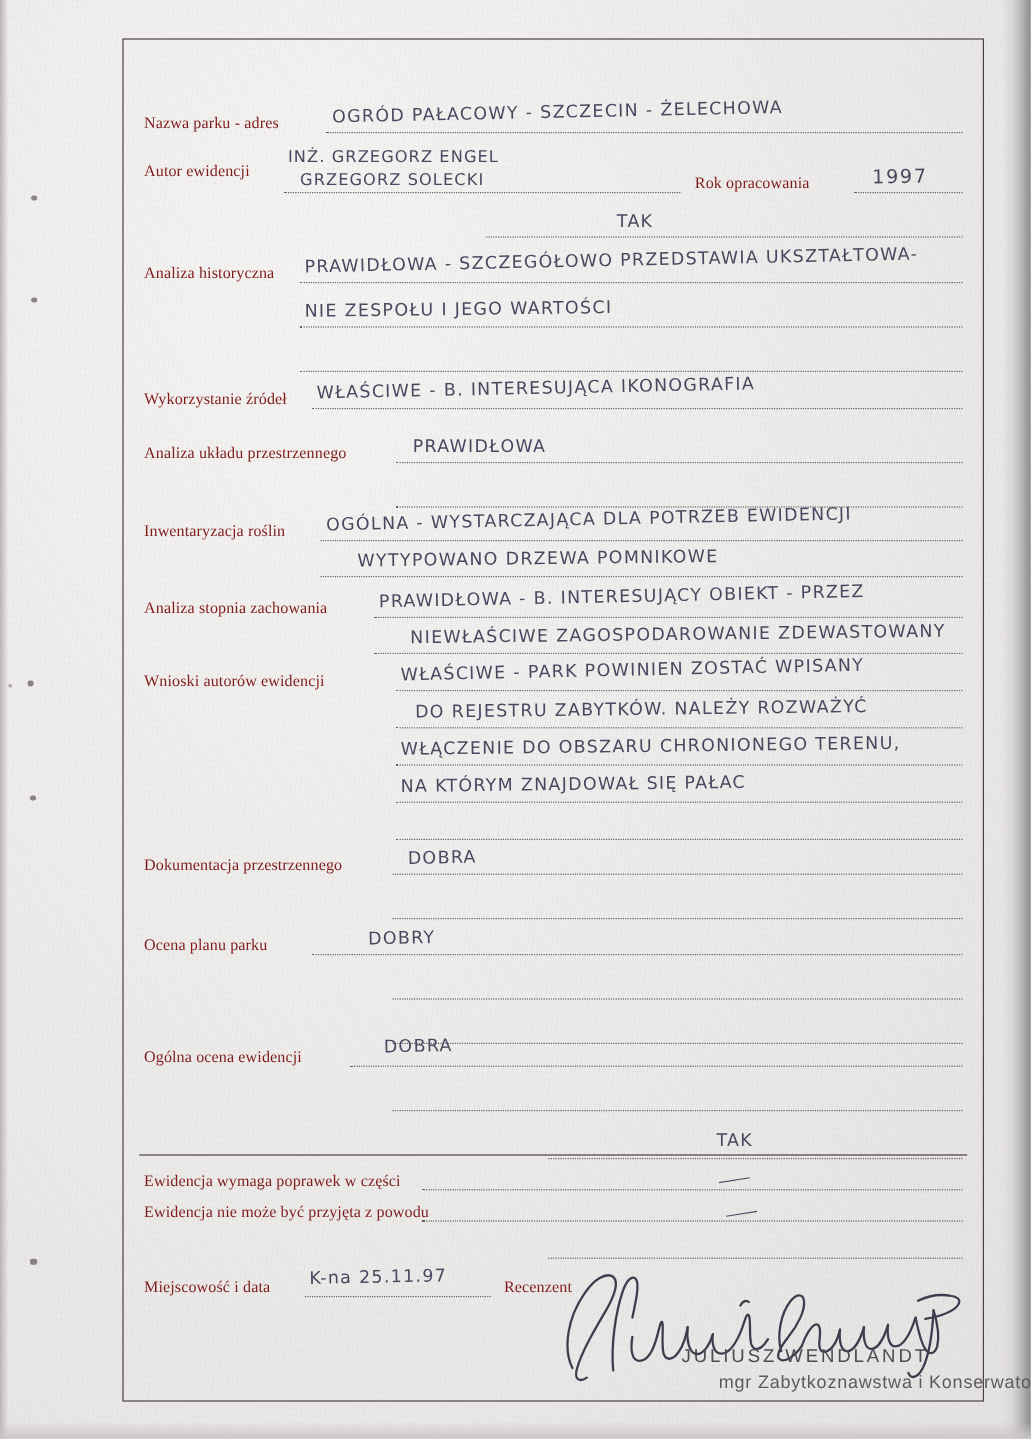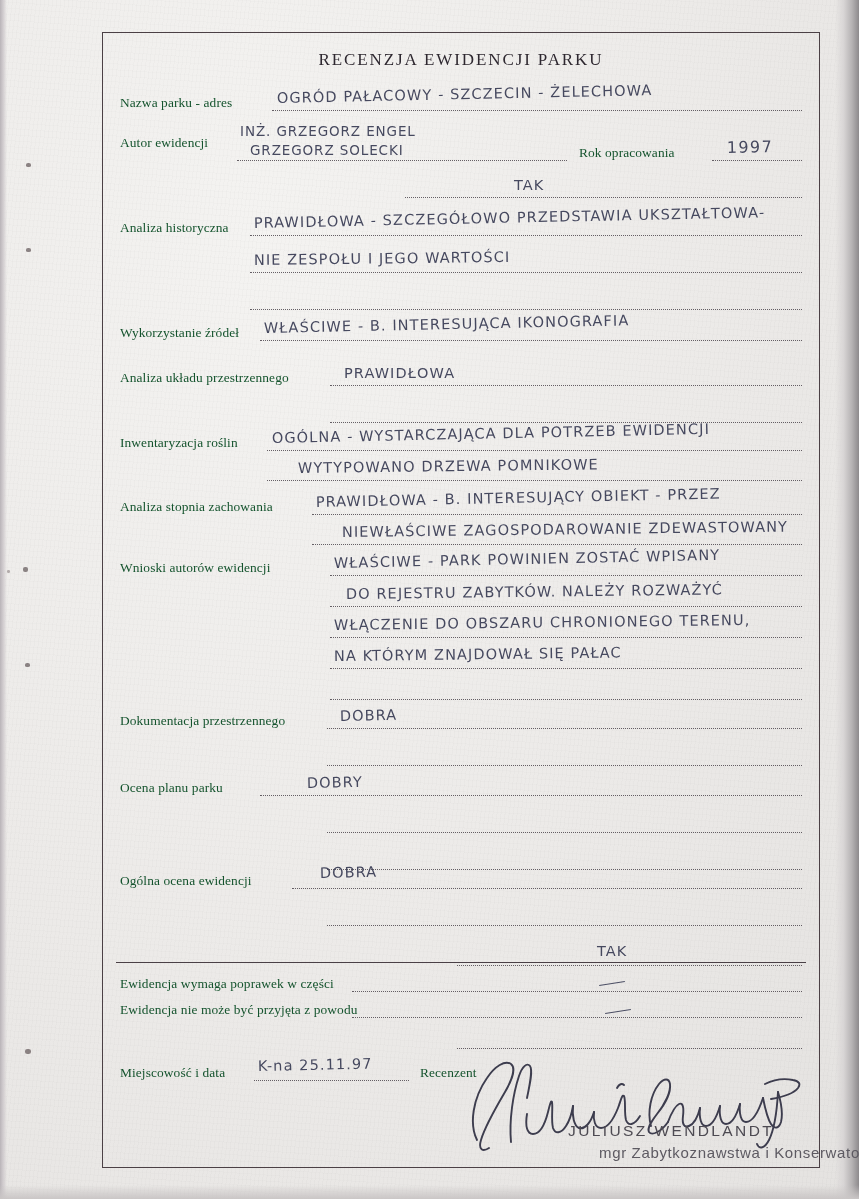--- a/index.html
+++ b/index.html
@@ -55,21 +55,21 @@
     box-sizing:border-box;
   }
   .title{
     position:absolute;left:0;top:18px;width:718px;
     text-align:center;
     font-size:17px;letter-spacing:1.9px;color:#2e2830;
     font-family:"Liberation Serif", serif;
   }
   .label{
     position:absolute;
-    font-size:13.4px;color:#14532d;white-space:nowrap;
+    font-size:13.4px;color:#7f1d1d;white-space:nowrap;
     font-family:"Liberation Serif", serif;
     letter-spacing:.1px;
   }
   
   .dots{
     position:absolute;
     border-bottom:1.5px dotted #3f3840;
     height:0;opacity:.78;
   }
   .solidrule{
@@ -125,21 +125,20 @@
 <div class="speck" style="left:26px;top:248px;width:5px;height:4px;"></div>
 <div class="speck" style="left:23px;top:567px;width:5px;height:5px;"></div>
 <div class="speck" style="left:25px;top:663px;width:5px;height:4px;"></div>
 <div class="speck" style="left:25px;top:1049px;width:6px;height:5px;"></div>
 <div class="speck" style="left:7px;top:570px;width:3px;height:3px;opacity:.45;"></div>
 
 <div id="frame"></div>
 
 <div id="sheet">
 
-  <div class="title">RECENZJA  EWIDENCJI  PARKU</div>
 
   <div class="label" style="left:18px;top:63px;">Nazwa parku - adres</div>
   <div class="dots" style="left:170px;top:78px;width:530px;"></div>
   <div class="hw tilt" style="left:175px;top:58px;">OGRÓD  PAŁACOWY   -  SZCZECIN - ŻELECHOWA</div>
 
   <div class="label" style="left:18px;top:103px;">Autor ewidencji</div>
   <div class="dots" style="left:135px;top:128px;width:330px;"></div>
   <div class="hw small" style="left:138px;top:91px;">INŻ. GRZEGORZ  ENGEL</div>
   <div class="hw small" style="left:148px;top:110px;">GRZEGORZ  SOLECKI</div>
 

